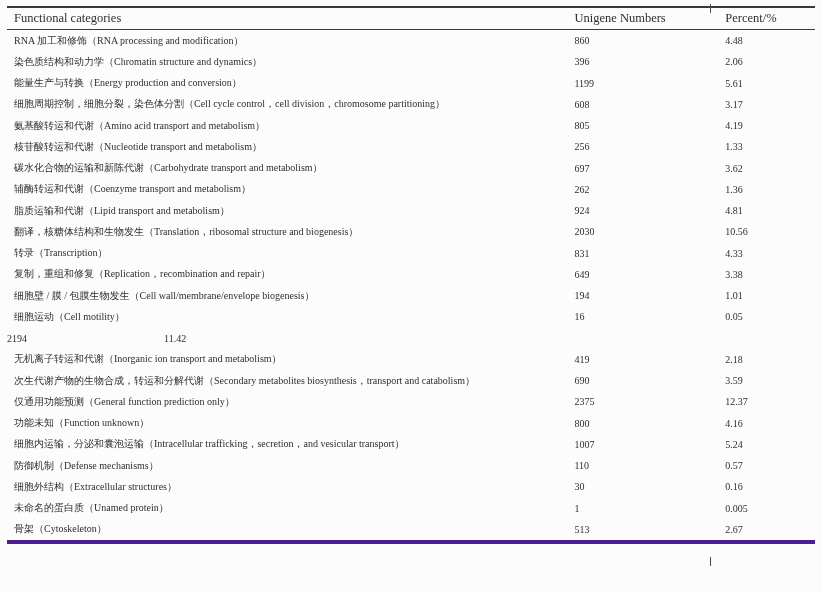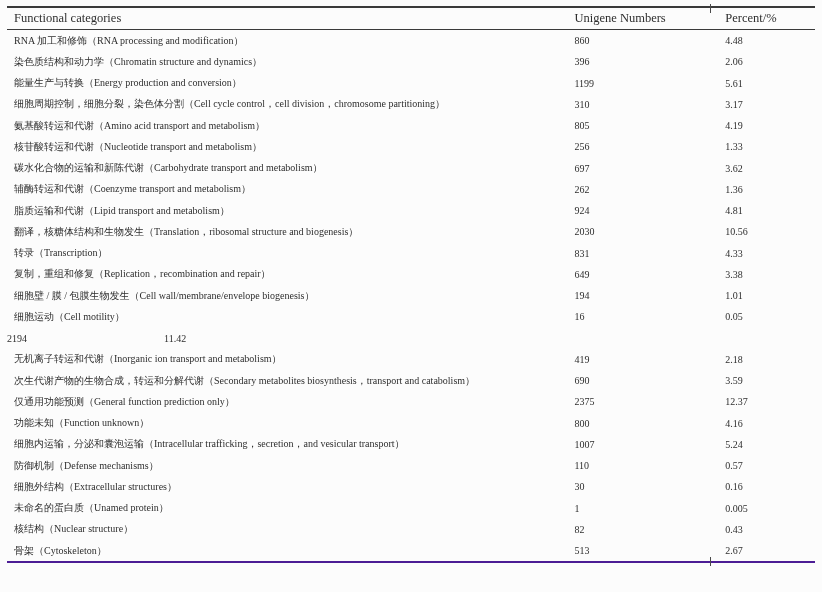--- a/index.html
+++ b/index.html
@@ -12,21 +12,21 @@
   }
   .page {
     position: relative;
     width: 822px; height: 592px;
   }
   .tbl {
     position: absolute;
     left: 7px; top: 6px;
     width: 808px;
     border-top: 2px solid #3a3a3a;
-    border-bottom: 2px solid #4c1d95;
+    border-bottom: 4px solid #4c1d95;
   }
   .thead {
     display: flex;
     align-items: center;
     height: 22px;
     border-bottom: 1.5px solid #3a3a3a;
     font-size: 12.5px;
   }
   .tr {
     display: flex;
@@ -74,21 +74,21 @@
       </div>
 
       <div class="tr">
         <div class="cat">能量生产与转换（Energy production and conversion）</div>
         <div class="num">1199</div>
         <div class="pct">5.61</div>
       </div>
 
       <div class="tr">
         <div class="cat">细胞周期控制，细胞分裂，染色体分割（Cell cycle control，cell division，chromosome partitioning）</div>
-        <div class="num">310</div>
+        <div class="num">608</div>
         <div class="pct">3.17</div>
       </div>
 
       <div class="tr">
         <div class="cat">氨基酸转运和代谢（Amino acid transport and metabolism）</div>
         <div class="num">805</div>
         <div class="pct">4.19</div>
       </div>
 
       <div class="tr">
@@ -192,25 +192,20 @@
         <div class="num">30</div>
         <div class="pct">0.16</div>
       </div>
 
       <div class="tr">
         <div class="cat">未命名的蛋白质（Unamed protein）</div>
         <div class="num">1</div>
         <div class="pct">0.005</div>
       </div>
 
-      <div class="tr">
-        <div class="cat">核结构（Nuclear structure）</div>
-        <div class="num">82</div>
-        <div class="pct">0.43</div>
-      </div>
 
       <div class="tr">
         <div class="cat">骨架（Cytoskeleton）</div>
         <div class="num">513</div>
         <div class="pct">2.67</div>
       </div>
     </div>
 
   </div>
 </div>

